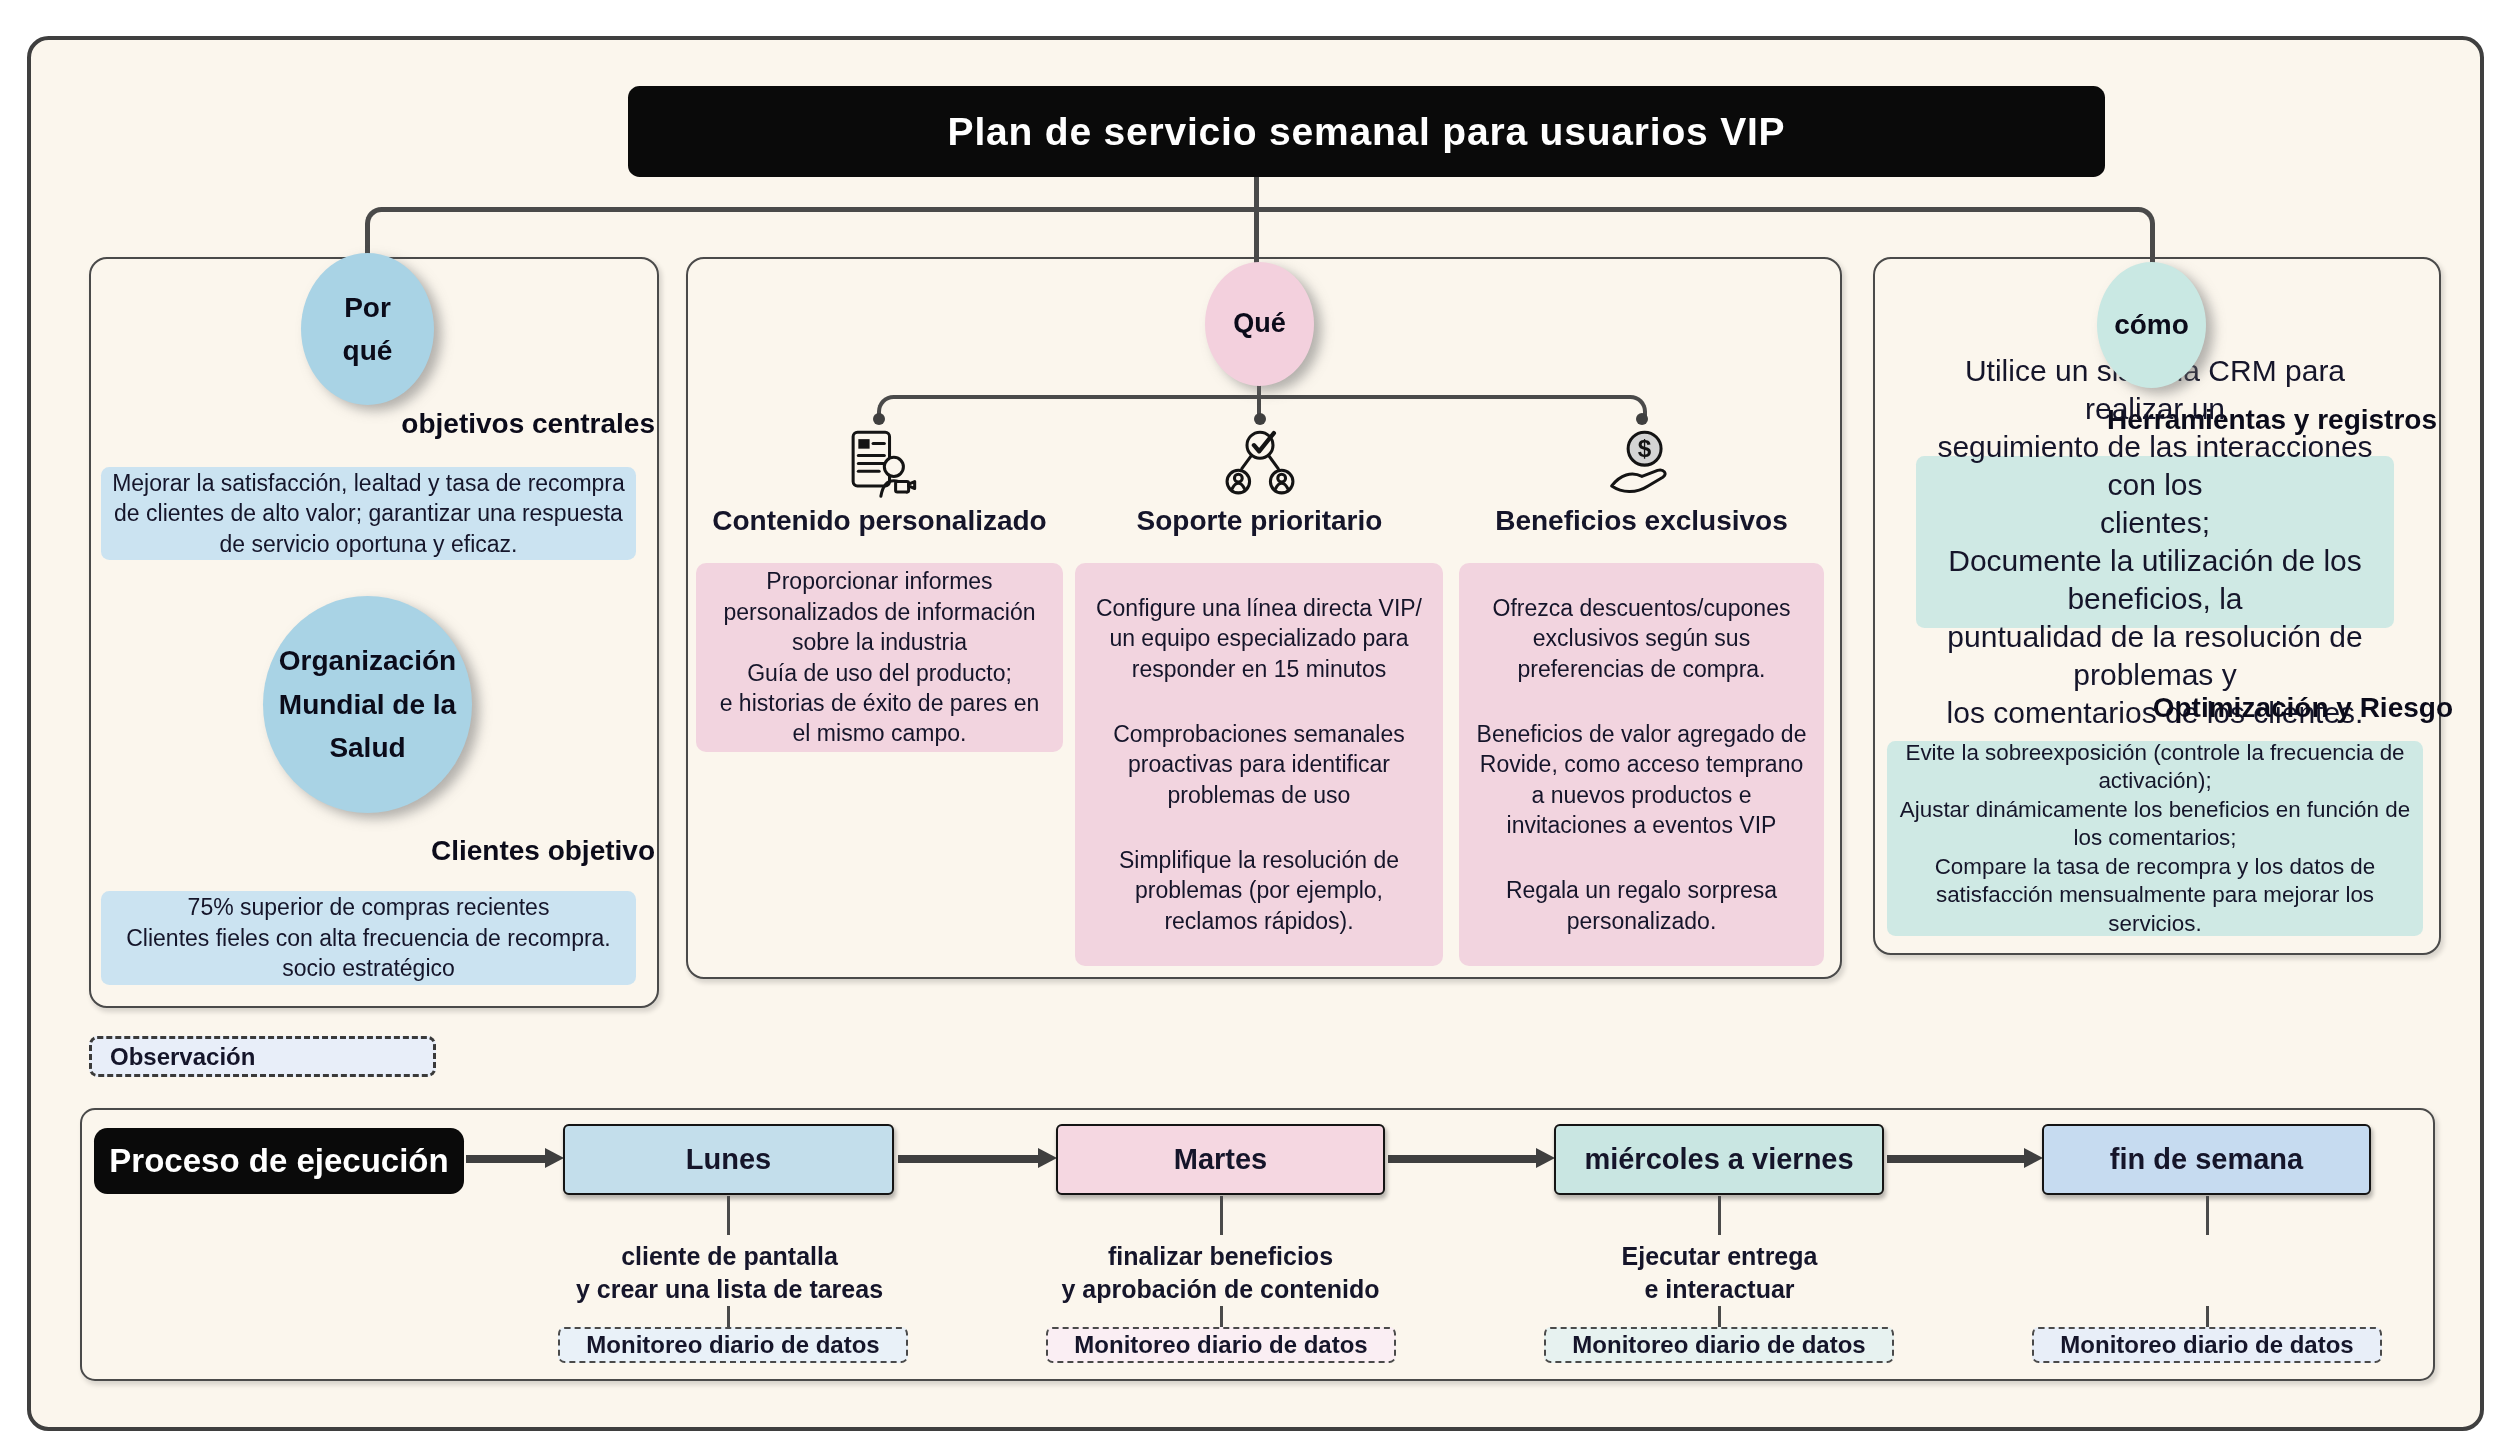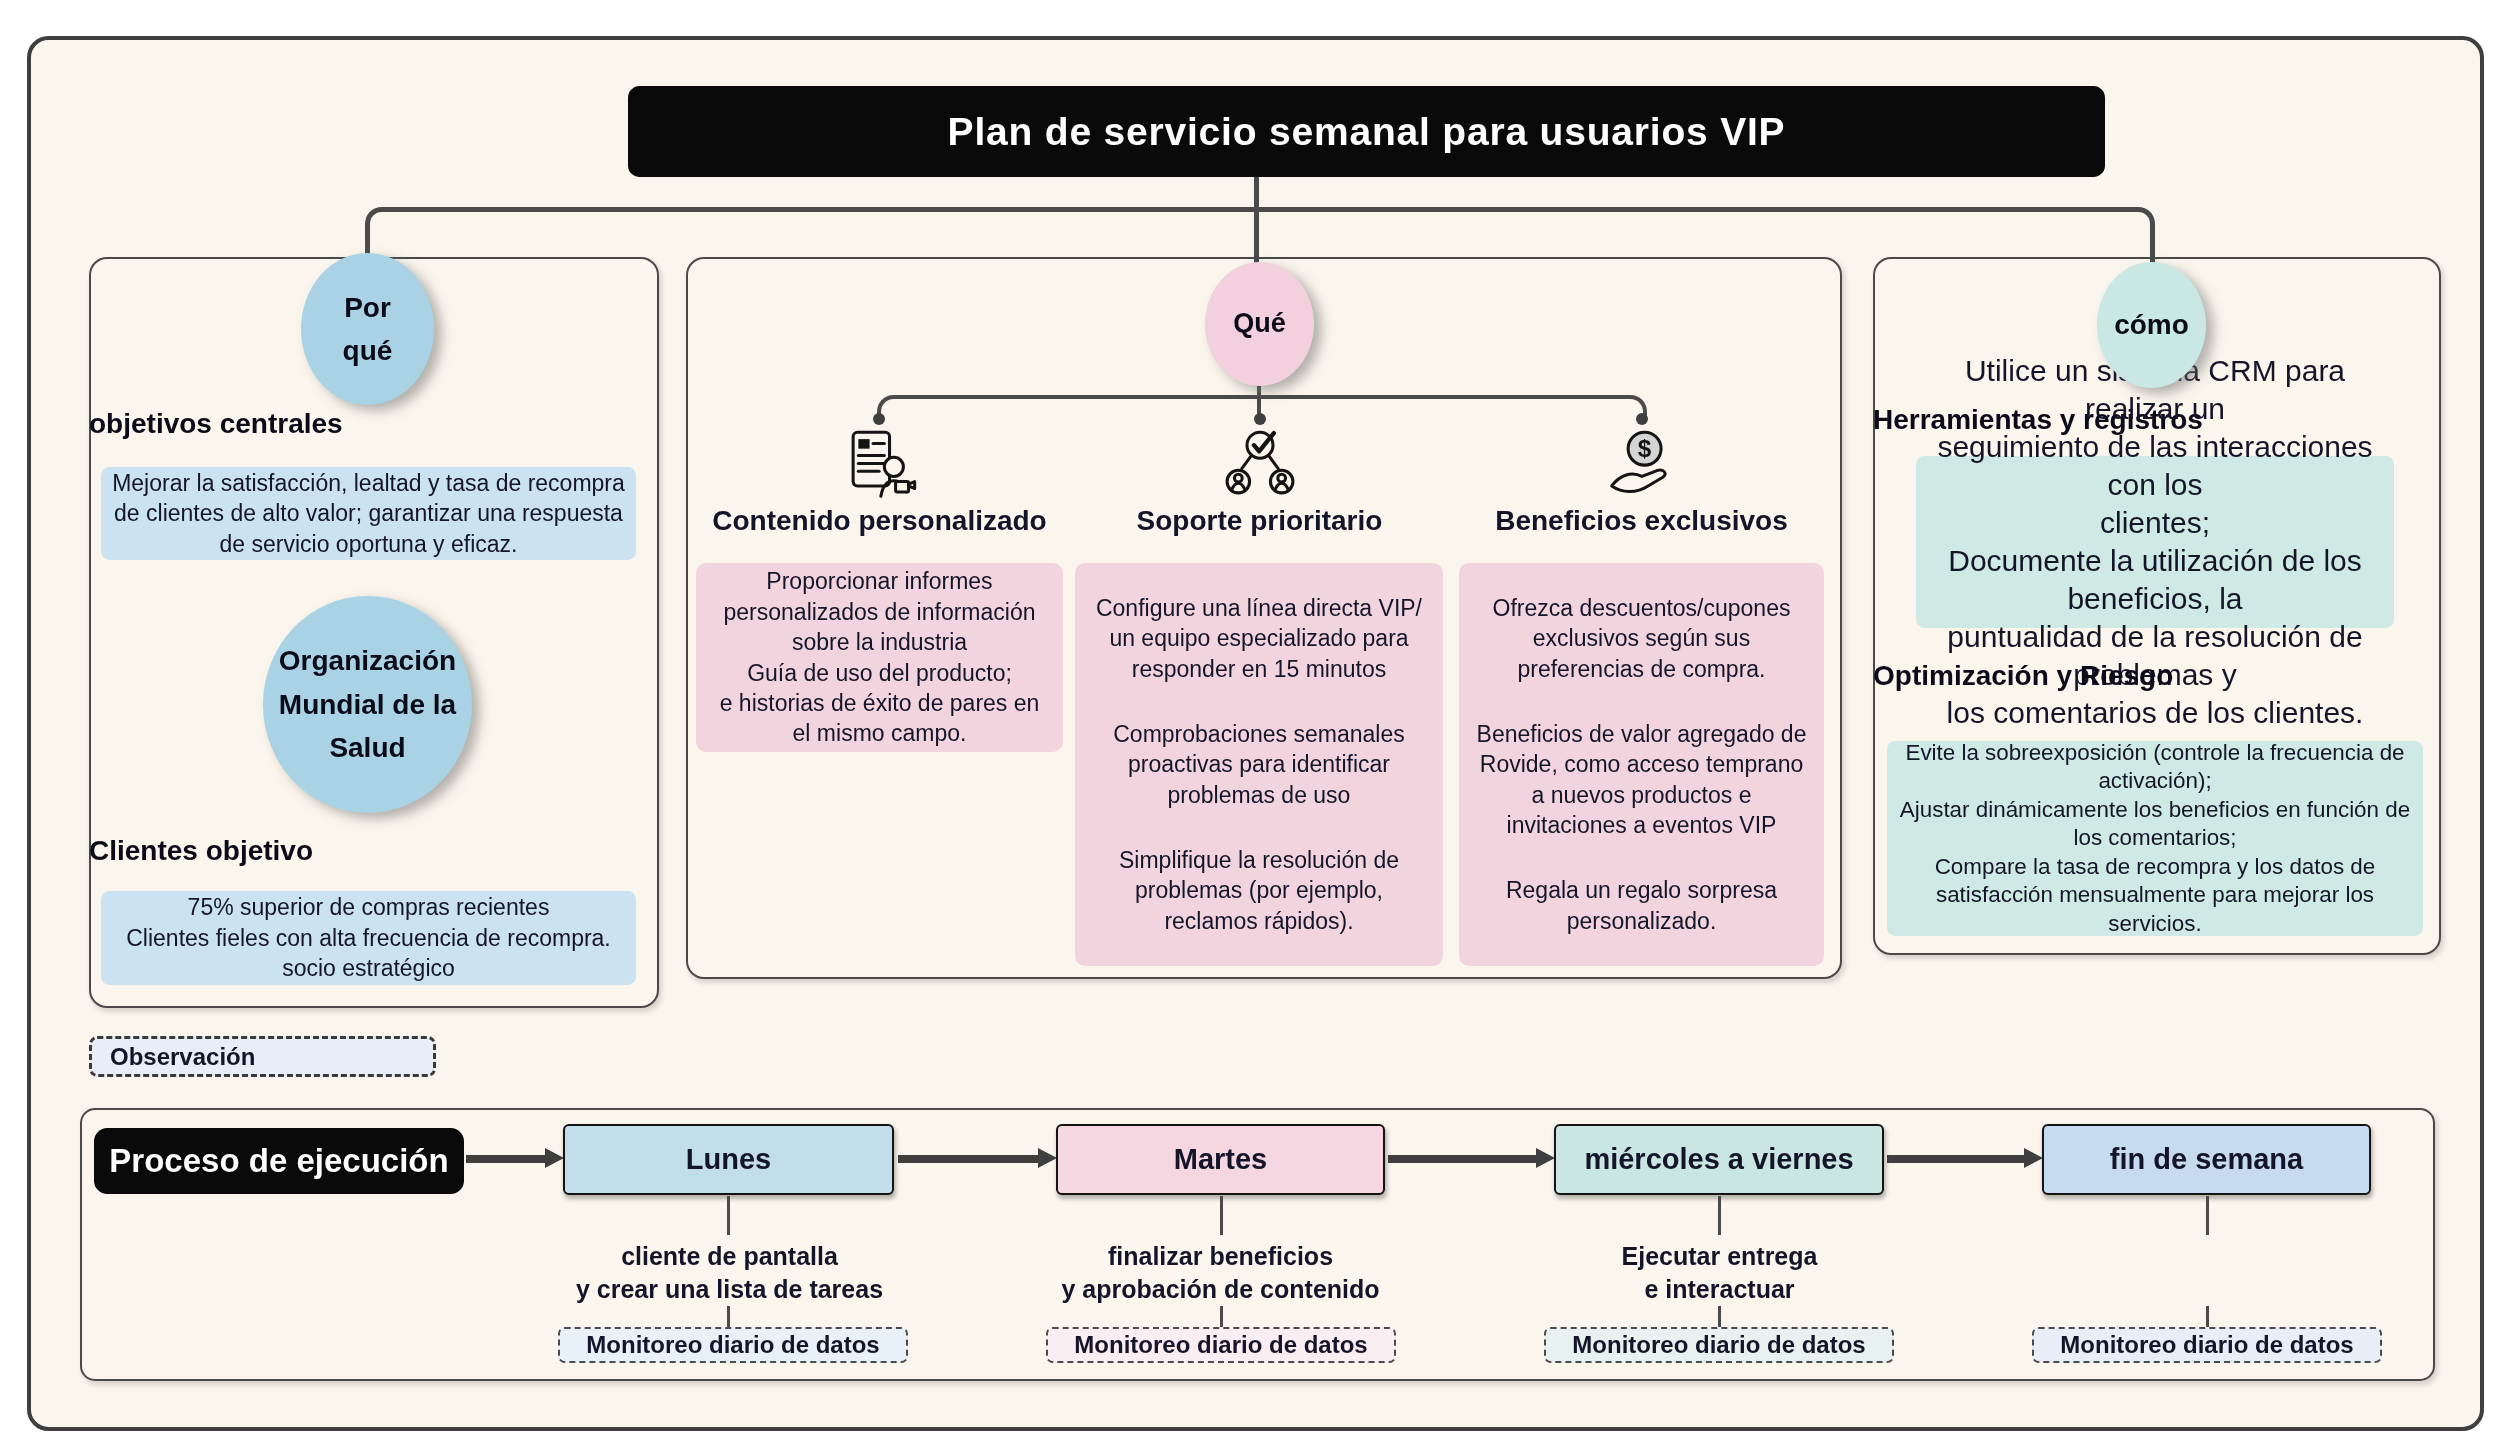--- a/index.html
+++ b/index.html
@@ -15,21 +15,21 @@
   .vline{position:absolute;background:#4A4A4A;z-index:2;}
   .elbow{position:absolute;border-top:5px solid #4A4A4A;border-left:5px solid #4A4A4A;
          border-right:5px solid #4A4A4A;border-radius:16.6px 16.6px 0 0;z-index:2;}
   .dot{position:absolute;width:12.4px;height:12.4px;background:#3F3F3F;border-radius:50%;z-index:3;}
   .circle{position:absolute;border-radius:50%;display:flex;align-items:center;justify-content:center;
          text-align:center;font-weight:bold;color:#0B0B1A;white-space:pre-line;
          box-shadow:7.5px 5.8px 11.6px rgba(110,110,110,0.5);z-index:3;line-height:1.55;}
   .c-blue{background:#A9D3E5;}
   .c-pink{background:#F3D0DD;}
   .c-teal{background:#C9E8E3;}
-  .heading{position:absolute;font-weight:bold;text-align:left;font-size:28px;color:#0B0B1A;z-index:2;}
+  .heading{position:absolute;font-weight:bold;text-align:right;font-size:28px;color:#0B0B1A;z-index:2;}
   .tbox{position:absolute;border-radius:8.3px;text-align:center;white-space:pre-line;
         display:flex;align-items:center;justify-content:center;font-size:23px;line-height:1.32;z-index:2;}
   .b-blue{background:#CBE3F1;}
   .b-teal{background:#CFE9E4;}
   .pbox{position:absolute;background:#F2D4DF;border-radius:10px;display:flex;flex-direction:column;
         justify-content:space-between;text-align:center;font-size:23px;line-height:1.32;
         padding:30px 1px;box-sizing:border-box;z-index:2;}
   .pbox .para{white-space:pre-line;}
   .pbox-single{justify-content:center;}
   .branch-label{position:absolute;width:431px;font-weight:bold;font-size:28px;text-align:center;z-index:2;}
@@ -157,21 +157,21 @@
 
   <div class="panel" style="left:1873px;top:257px;width:564px;height:694px;"></div>
   <div class="circle c-teal" style="left:2097px;top:262px;width:109px;height:126px;font-size:28px;">cómo</div>
   <div class="heading" style="left:1873px;top:404px;width:564px;">Herramientas y registros</div>
   <div class="tbox b-teal" style="left:1916px;top:456px;width:478px;height:172px;font-size:30px;line-height:1.27;">Utilice un sistema CRM para realizar un
 seguimiento de las interacciones con los
 clientes;
 Documente la utilización de los beneficios, la
 puntualidad de la resolución de problemas y
 los comentarios de los clientes.</div>
-  <div class="heading" style="left:1873px;top:660px;width:564px;">Optimización y Riesgo</div>
+  <div class="heading" style="left:1873px;top:692px;width:564px;padding-left:16px;">Optimización y Riesgo</div>
   <div class="tbox b-teal" style="left:1887px;top:741px;width:536px;height:195px;font-size:22.4px;line-height:1.27;">Evite la sobreexposición (controle la frecuencia de
 activación);
 Ajustar dinámicamente los beneficios en función de
 los comentarios;
 Compare la tasa de recompra y los datos de
 satisfacción mensualmente para mejorar los
 servicios.</div>
 
   <div class="obs">Observación</div>
 

